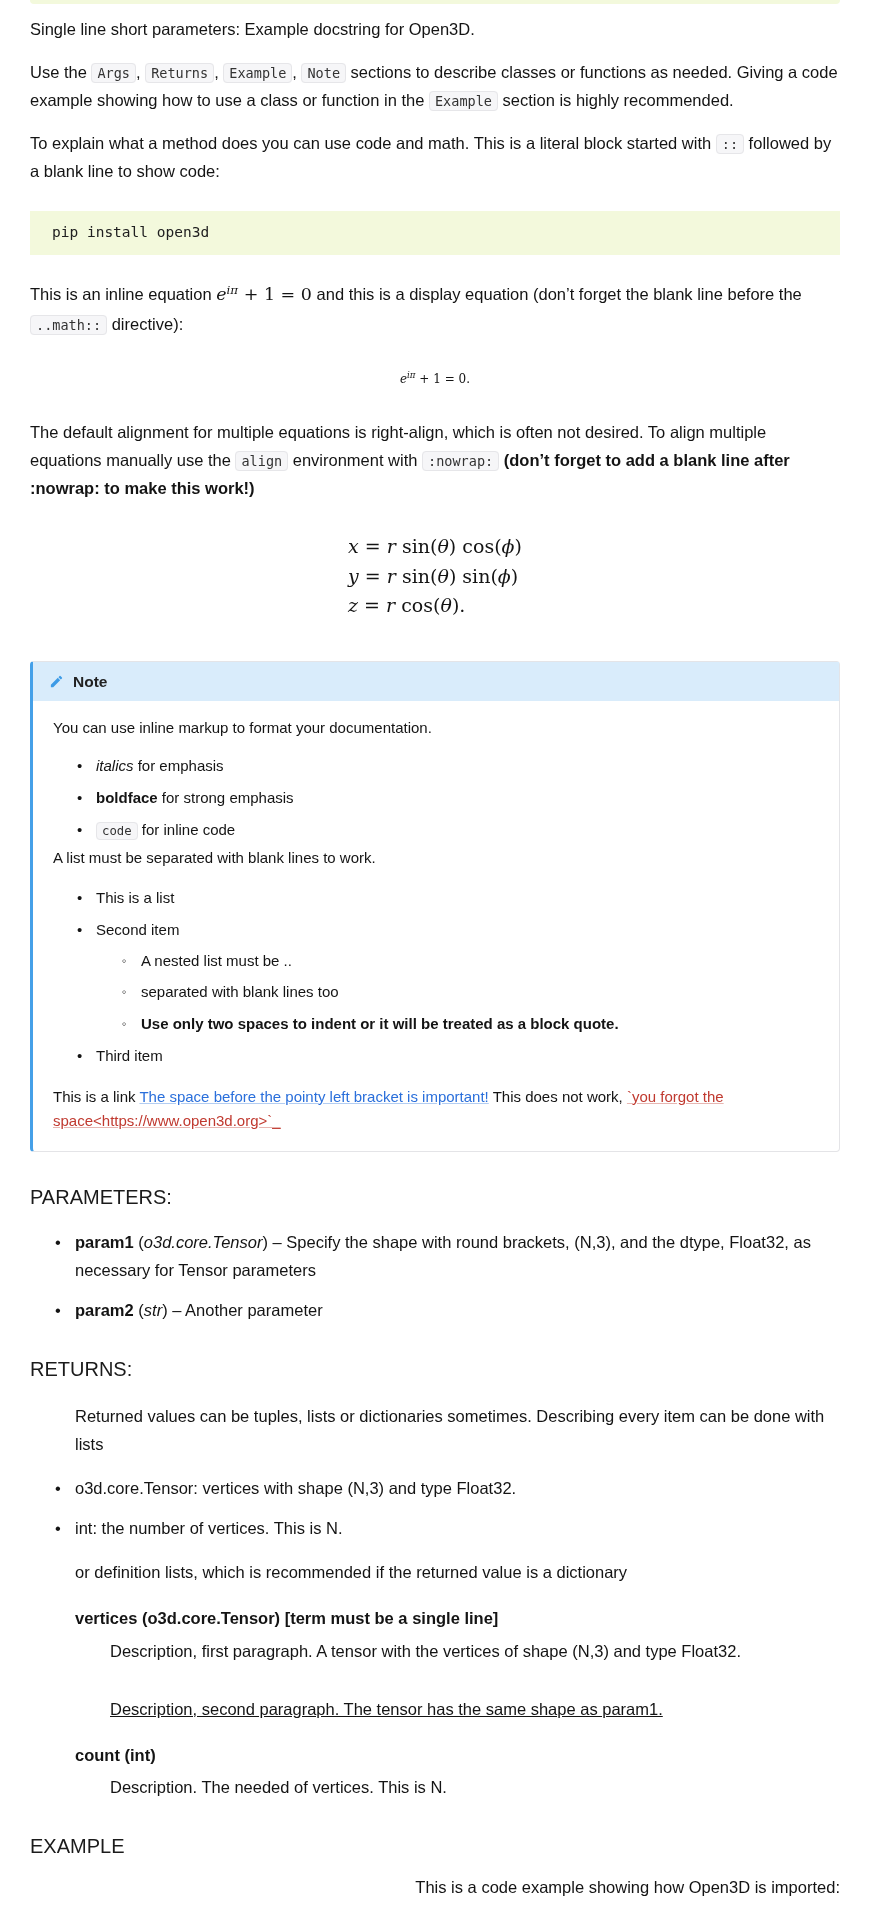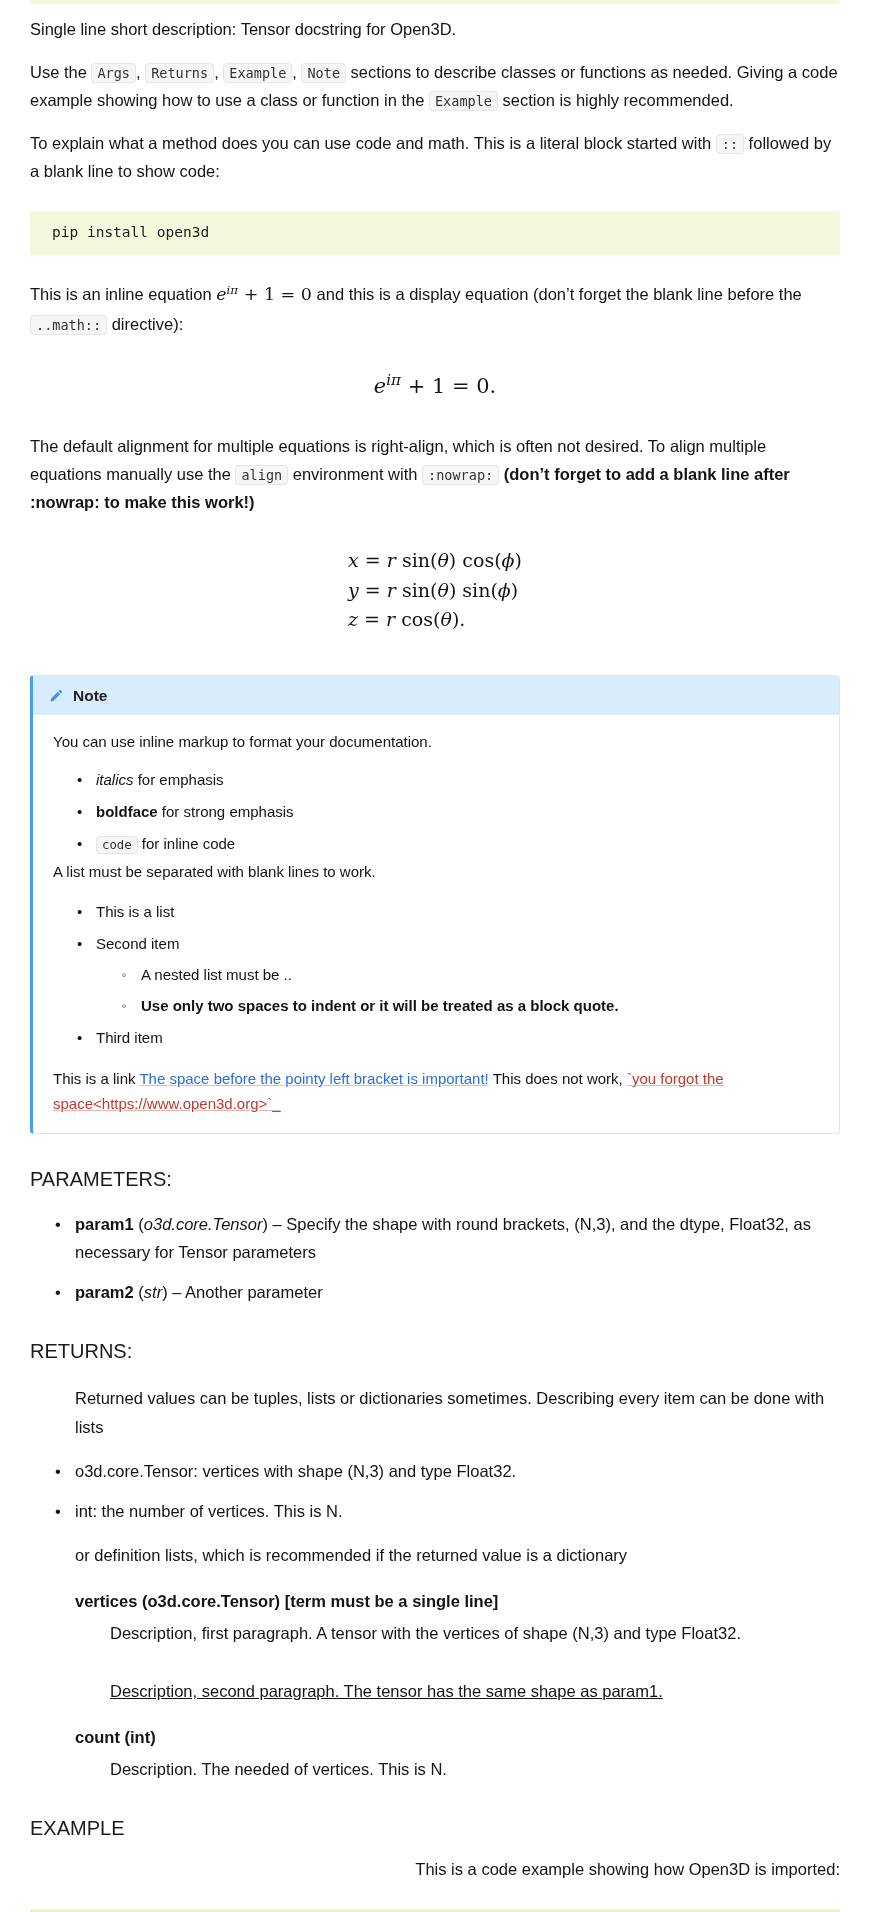--- a/index.html
+++ b/index.html
@@ -68,21 +68,21 @@
     line-height:1.5;
     color:#202020;
     white-space:pre;
   }
   .codeblock.green2{background:var(--code2_bg);}
 
   
   .eq-display{
     margin:32px 0 0;
     text-align:center;
-    font-size:21px;
+    font-size:12px;
     line-height:1.55;
   }
   .eq-display .sg-mi,.eq-display .sg-mn{font-size:1em;}
   .eq-align{
     margin:30px auto 0;
     width:fit-content;
     font-size:19px;
     line-height:1.55;
   }
   .eq-align .sg-mi,.eq-align .sg-mn{font-size:1em;}
@@ -141,21 +141,21 @@
   dl.def-list dd{margin:4px 0 0 35px;}
   dl.def-list dd .para2{margin-top:30px;text-decoration:underline;}
 </style>
 </head>
 <body>
 
 <div class="top-strip"></div>
 
 <div class="page">
 
-  <p class="para first-para"><span class="sg-p">Single line short description: Tensor docstring for Open3D.</span></p>
+  <p class="para first-para"><span class="sg-p">Single line short parameters: Example docstring for Open3D.</span></p>
 
   <p class="para"><span class="sg-p">Use the </span><code class="sg-c">Args</code><span class="sg-p">, </span><code class="sg-c">Returns</code><span class="sg-p">, </span><code class="sg-c">Example</code><span class="sg-p">, </span><code class="sg-c">Note</code><span class="sg-p"> sections to describe classes or functions as needed. Giving a code example showing how to use a class or function in the </span><code class="sg-c">Example</code><span class="sg-p"> section is highly recommended.</span></p>
 
   <p class="para"><span class="sg-p">To explain what a method does you can use code and math. This is a literal block started with </span><code class="sg-c">::</code><span class="sg-p"> followed by a blank line to show code:</span></p>
 
   <div class="codeblock">pip install open3d</div>
 
   <p class="para" style="margin-top:25px;"><span class="sg-p">This is an inline equation </span><span class="sg-mi">e</span><sup class="sg-sup">iπ</sup><span class="sg-mn"> + 1 = 0</span><span class="sg-p"> and this is a display equation (don’t forget the blank line before the </span><code class="sg-c">..math::</code><span class="sg-p"> directive):</span></p>
 
   <div class="eq-display"><span class="sg-mi">e</span><sup class="sg-sup">iπ</sup><span class="sg-mn"> + 1 = 0.</span></div>
@@ -182,20 +182,21 @@
         <li><span class="sg-b">boldface</span><span class="sg-p"> for strong emphasis</span></li>
         <li><code class="sg-c">code</code><span class="sg-p"> for inline code</span></li>
       </ul>
       <p class="para" style="margin-top:4px;">A list must be separated with blank lines to work.</p>
       <ul class="blist" style="margin-top:15px;">
         <li><span class="sg-p">This is a list</span></li>
         <li>
           <span><span class="sg-p">Second item</span></span>
           <ul>
             <li><span class="sg-p">A nested list must be ..</span></li>
+            <li><span class="sg-p">separated with blank lines too</span></li>
             <li><span class="sg-b">Use only two spaces to indent or it will be treated as a block quote.</span></li>
           </ul>
         </li>
         <li><span class="sg-p">Third item</span></li>
       </ul>
       <p class="para" style="margin-top:16px;"><span class="sg-p">This is a link </span><a href="#" class="sg-link">The space before the pointy left bracket is important!</a><span class="sg-p"> This does not work, </span><span class="sg-prob">`you forgot the space&lt;https://www.open3d.org&gt;`_</span></p>
     </div>
   </div>
 
   <div class="field-label">PARAMETERS:</div>

